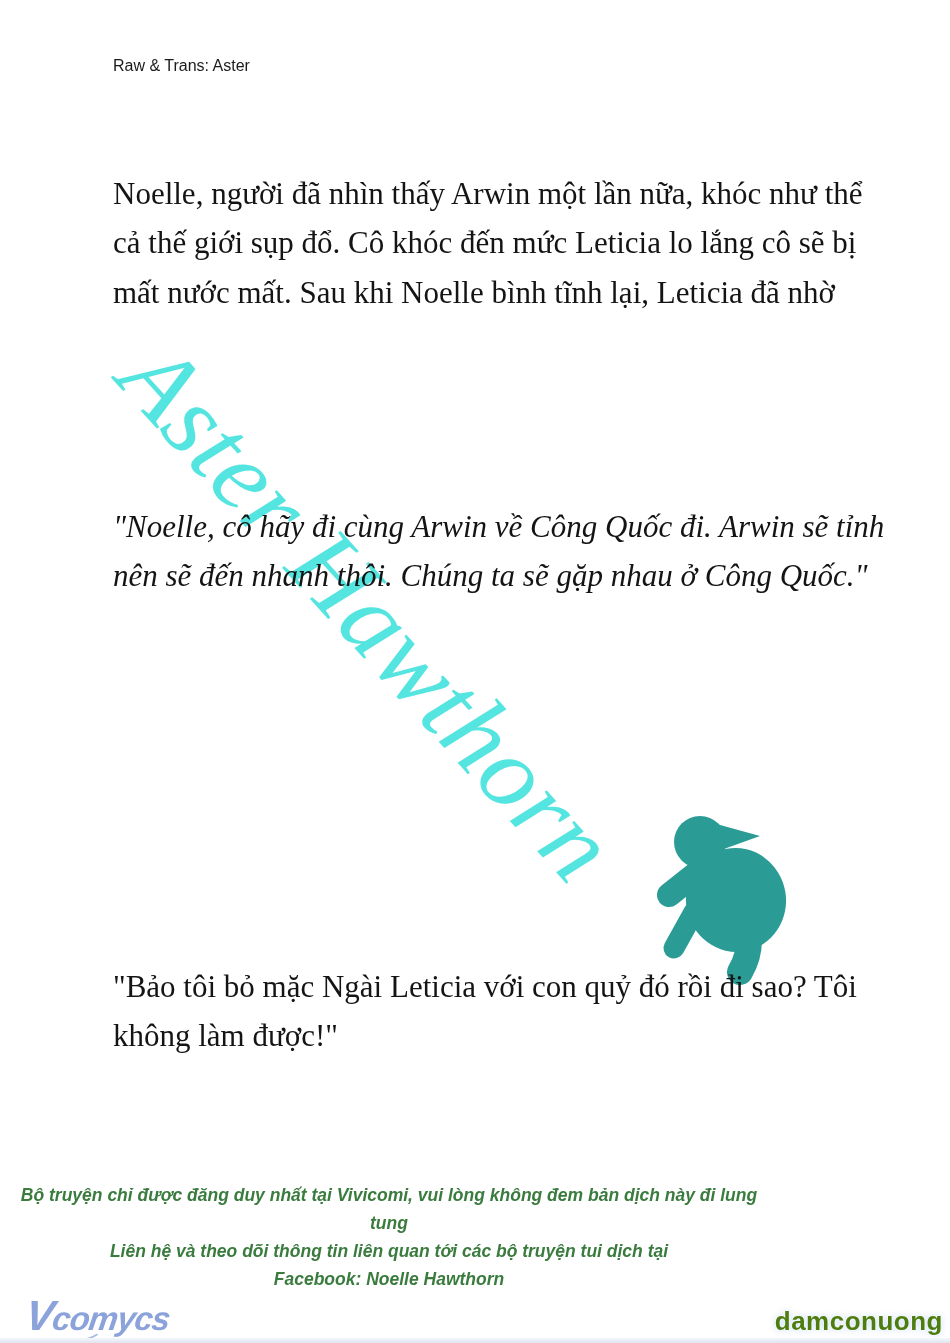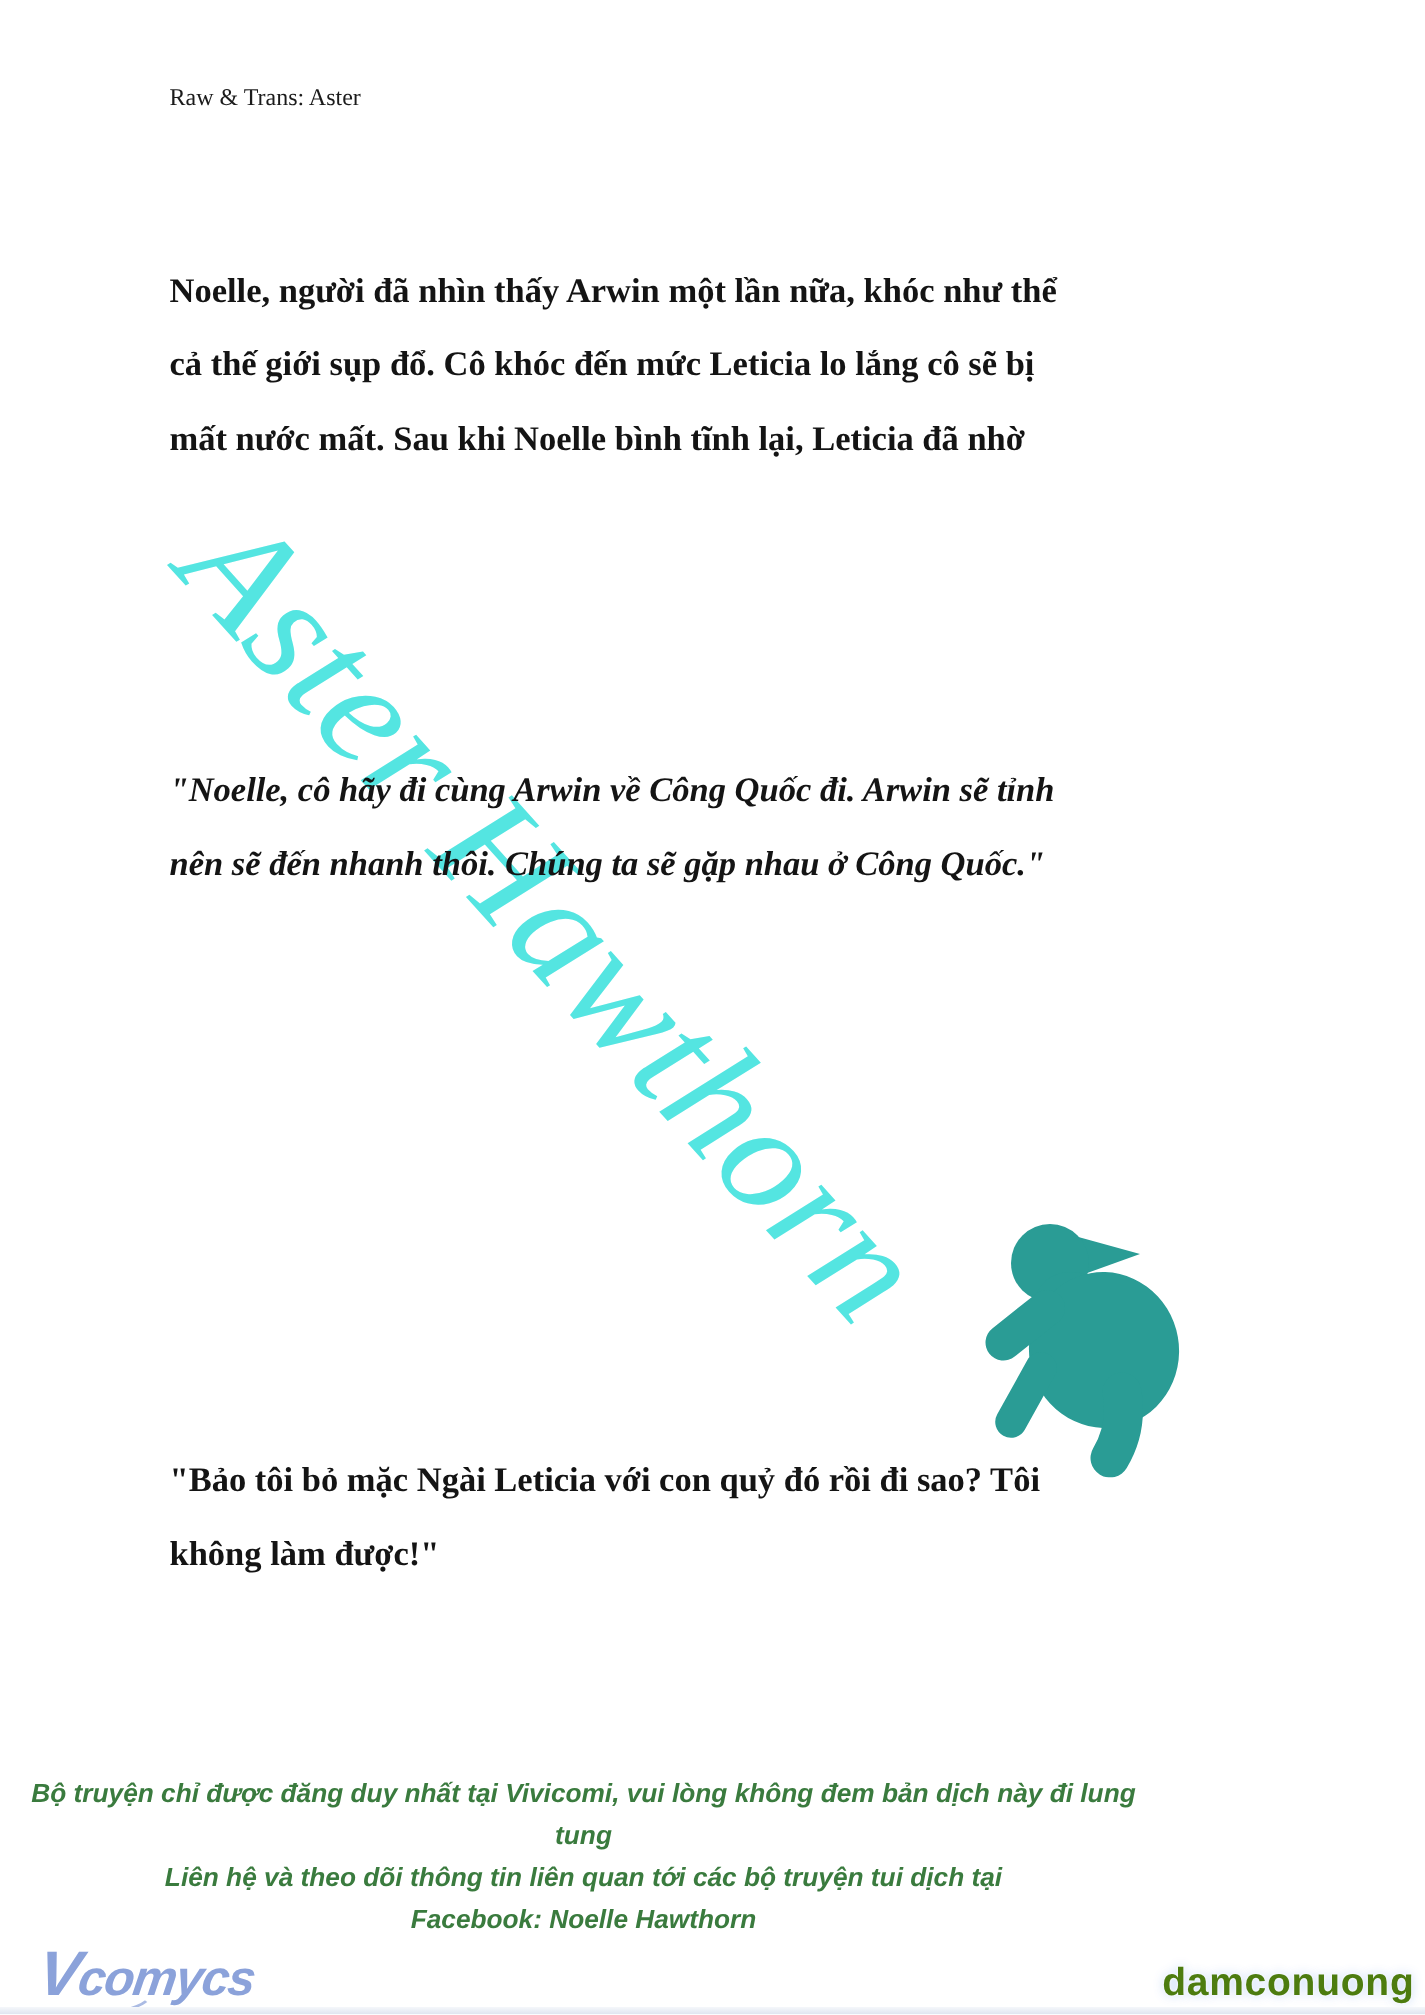--- a/index.html
+++ b/index.html
@@ -8,21 +8,21 @@
     width: 950px;
     height: 1343px;
     background: #ffffff;
     overflow: hidden;
     font-family: "Liberation Serif", serif;
   }
   .credit {
     position: absolute;
     left: 113px;
     top: 57px;
-    font-family: Liberation Serif, serif;
+    font-family: Liberation Sans, sans-serif;
     font-size: 16px;
     color: #1b1b1b;
     z-index: 5;
   }
   .watermark {
     position: absolute;
     left: 185px;
     top: 318px;
     transform: rotate(48deg);
     transform-origin: 0 0;
@@ -36,25 +36,24 @@
   .cat {
     position: absolute;
     left: 652px;
     top: 800px;
     z-index: 2;
   }
   .para {
     position: absolute;
     left: 113px;
     width: 750px;
-    font-size: 23px;
+    font-size: 31px;
     line-height: 49.4px;
     color: #141414;
     z-index: 3;
-    font-weight: bold;
   }
   .para .line { white-space: nowrap; }
   .para.quote { font-style: italic; }
   .footer {
     position: absolute;
     left: 0;
     top: 1181px;
     width: 778px;
     text-align: center;
     font-family: "Liberation Sans", sans-serif;

